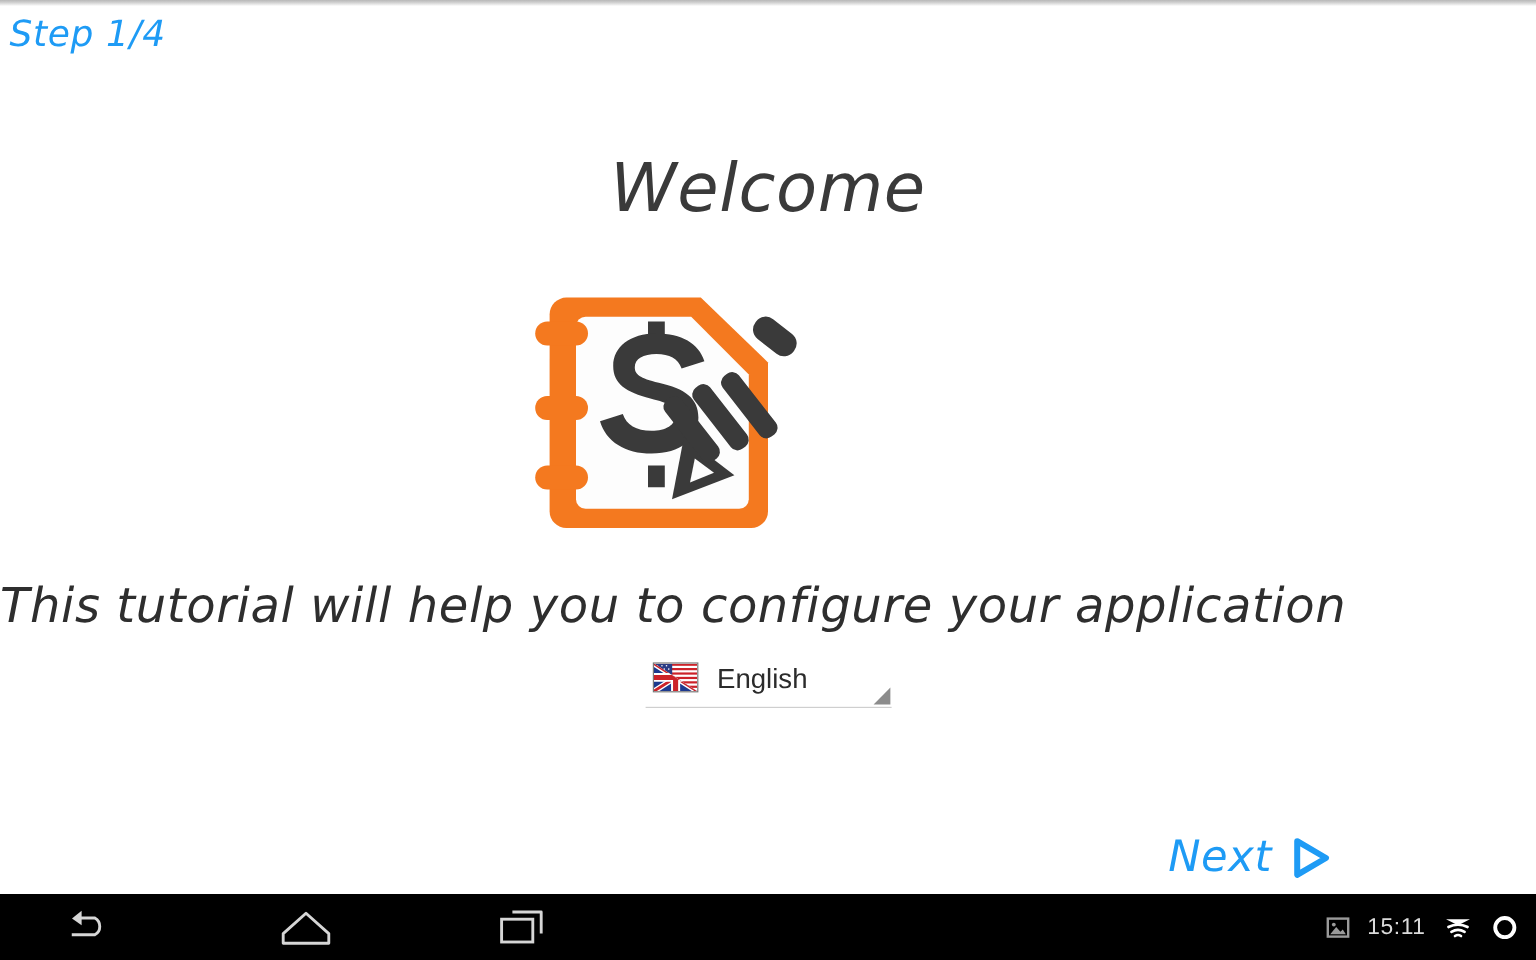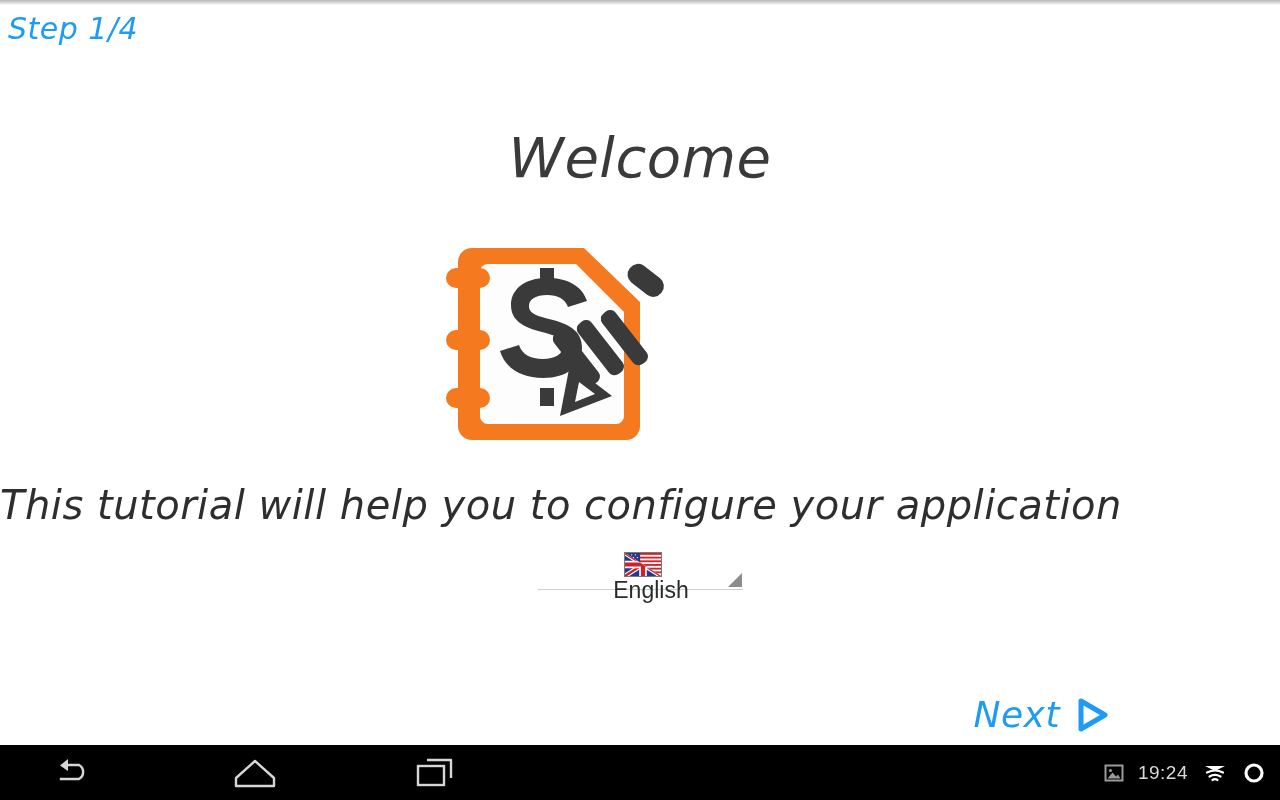--- a/index.html
+++ b/index.html
@@ -109,24 +109,22 @@
     margin-right: 26px;
     white-space: nowrap;
   }
 
   .spinner {
     position: relative;
     width: 205px;
     height: 38px;
     border-bottom: 1px solid #cfcfcf;
     display: flex;
-    align-items: center;
     padding-left: 6px;
     cursor: default;
-    flex-direction: column;
   }
 
   .flag-icon {
     width: 38px;
     height: 25px;
     border: 1px solid #7a7a7a;
     position: relative;
     overflow: hidden;
     flex: 0 0 auto;
     background: #ffffff;
@@ -363,21 +361,21 @@
 
     <div class="status-right">
       <span class="status-icon">
         <svg width="20" height="20" viewBox="0 0 20 20" xmlns="http://www.w3.org/2000/svg">
           <rect x="1.5" y="2.5" width="17" height="15" fill="none" stroke="#9a9a9a" stroke-width="2"></rect>
           <circle cx="6.5" cy="7.5" r="1.6" fill="#9a9a9a"></circle>
           <path d="M3.5 15.5 L8.5 9.5 L12 13.5 L14 11.5 L16.5 15.5 Z" fill="#9a9a9a"></path>
         </svg>
       </span>
 
-      <span class="status-time">19:24</span>
+      <span class="status-time">15:11</span>
 
       <span class="status-icon">
         <svg width="26" height="24" viewBox="0 0 26 24" xmlns="http://www.w3.org/2000/svg">
           <path d="M3 5 L13 5 L23 5 L13 10 Z" fill="#ffffff"></path>
           <path d="M5 11.5 Q13 7.5 21 11.5" fill="none" stroke="#ffffff" stroke-width="2.2" stroke-linecap="round"></path>
           <path d="M7.5 15.5 Q13 12.3 18.5 15.5" fill="none" stroke="#ffffff" stroke-width="2.2" stroke-linecap="round"></path>
           <path d="M10.5 19 Q13 17.3 15.5 19" fill="none" stroke="#ffffff" stroke-width="2.2" stroke-linecap="round"></path>
         </svg>
       </span>
 

